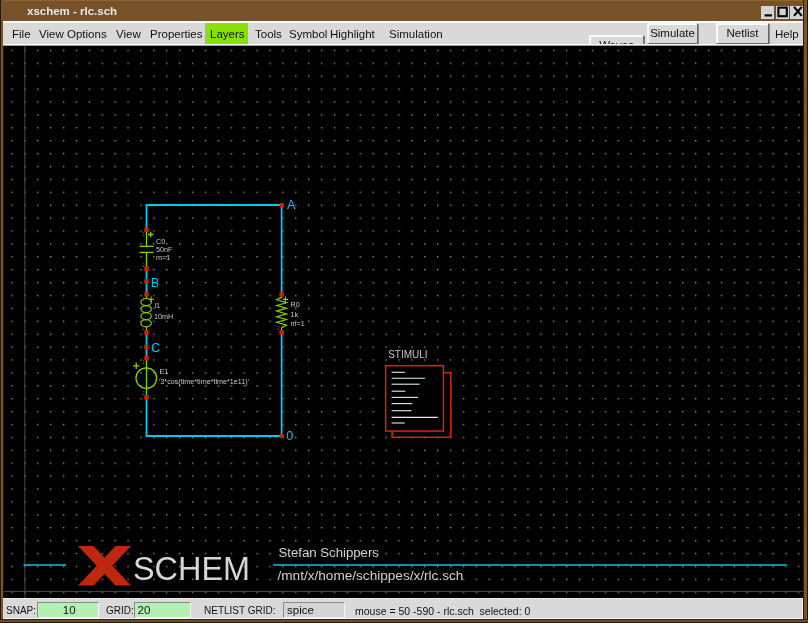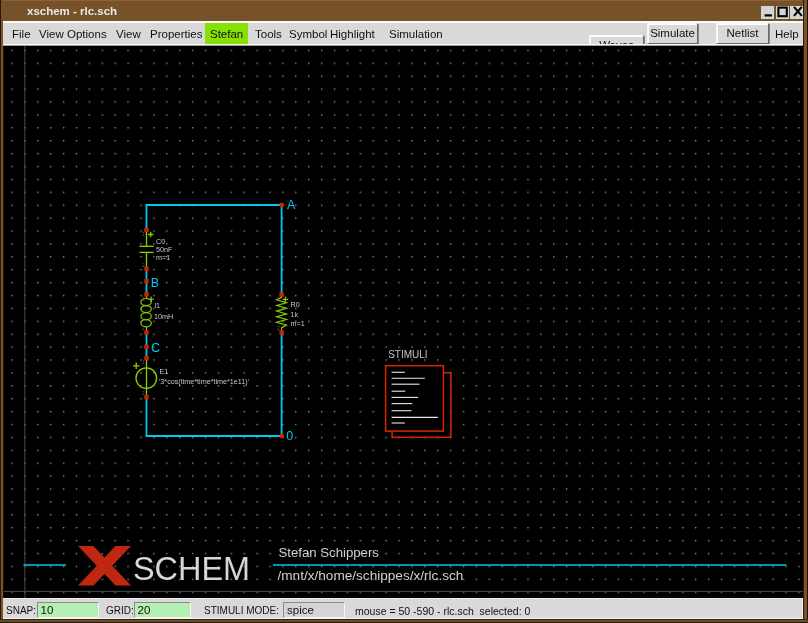--- a/index.html
+++ b/index.html
@@ -47,21 +47,21 @@
     <path d="M33,0.9 L40.8,9.9 M40.8,0.9 L33,9.9" stroke="#000" stroke-width="2.2" fill="none"></path>
   </svg>
 
   <div class="abs" id="menubar">
     <div id="layersbg" class="abs"></div>
     <span class="mi" style="left:12px">File</span>
     <span class="mi" style="left:39px">View</span>
     <span class="mi" style="left:67px">Options</span>
     <span class="mi" style="left:116px">View</span>
     <span class="mi" style="left:150px">Properties</span>
-    <span class="mi" style="left:210px">Stefan</span>
+    <span class="mi" style="left:210px">Layers</span>
     <span class="mi" style="left:255px">Tools</span>
     <span class="mi" style="left:289px">Symbol</span>
     <span class="mi" style="left:330px">Highlight</span>
     <span class="mi" style="left:389px">Simulation</span>
     <span class="mi" style="left:775px">Help</span>
     <div class="tkbtn" style="left:589px;width:55px;margin-top:12px;">Waves</div>
     <div class="tkbtn" style="left:647px;width:51px;">Simulate</div>
     <div class="tkbtn" style="left:716px;width:53px;">Netlist</div>
   </div>
 
@@ -183,24 +183,24 @@
       <path d="M78,546 L93.5,546 L131,585.5 L115.5,585.5 Z"></path>
       <path d="M115.5,546 L131,546 L93.5,585.5 L78,585.5 Z"></path>
     </g>
     <text x="133" y="580" fill="#d6d6d6" font-size="34px" textLength="117" lengthAdjust="spacingAndGlyphs" font-family="Liberation Sans,sans-serif">SCHEM</text>
     <text x="278.5" y="557" fill="#d0d0d0" font-size="13.2px" font-family="Liberation Sans,sans-serif">Stefan Schippers</text>
     <text x="277.5" y="580" fill="#d0d0d0" font-size="13.6px" font-family="Liberation Sans,sans-serif">/mnt/x/home/schippes/x/rlc.sch</text>
   </svg>
 
   <div class="abs" id="statusbar">
     <span class="sl" style="left:6px">SNAP:</span>
-    <div class="sfield" style="left:36.5px;width:62.5px;background:#b4f0b4;">10</div>
+    <div class="sfield" style="left:36.5px;width:62.5px;background:#b4f0b4;text-align:center;">10</div>
     <span class="sl" style="left:106px">GRID:</span>
     <div class="sfield" style="left:133.5px;width:57px;background:#b4f0b4;">20</div>
-    <span class="sl" style="left:204px">STIMULI MODE:</span>
+    <span class="sl" style="left:204px">NETLIST GRID:</span>
     <div class="sfield" style="left:283px;width:62px;background:#d4d4d4;">spice</div>
     <span class="sl" style="left:355px;font-size:10.5px;top:5.5px">mouse = 50 -590 - rlc.sch&nbsp;&nbsp;selected: 0</span>
   </div>
 
   <div class="abs" style="left:802px;top:599px;width:1px;height:19px;background:#ededed;z-index:31;"></div>
 
   <div class="abs brd" style="left:0;top:0;width:1px;height:623px;background:#241808;"></div>
   <div class="abs brd" style="left:1px;top:0;width:2px;height:623px;background:#7d5226;"></div>
   <div class="abs brd" style="left:3px;top:46px;width:1px;height:552px;background:#1a1208;"></div>
   <div class="abs brd" style="left:803px;top:0;width:1px;height:623px;background:#2a1a0d;"></div>

